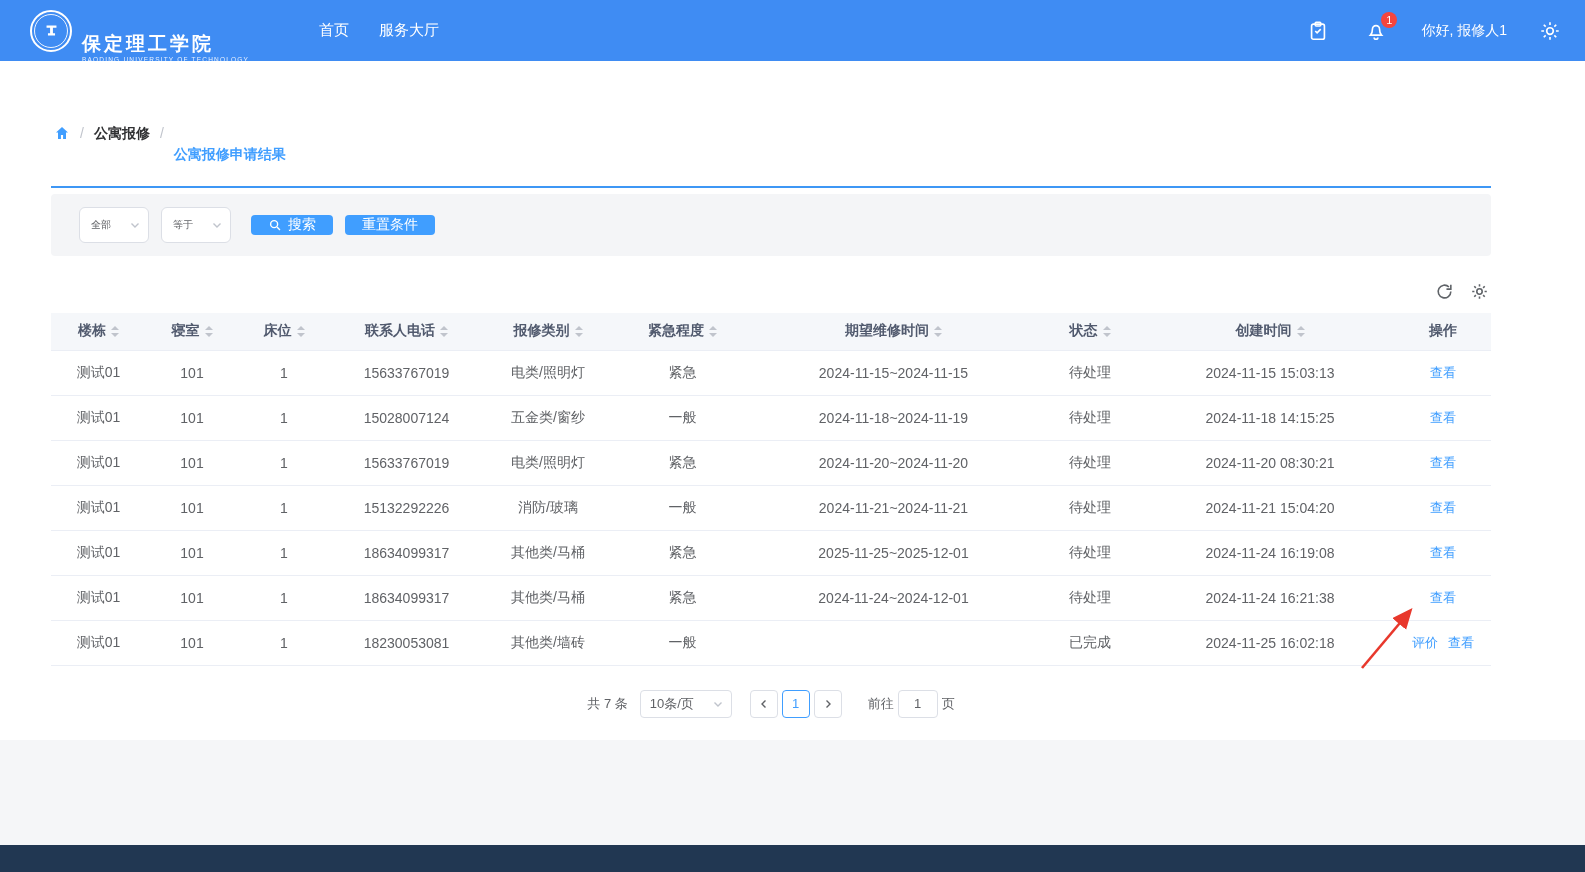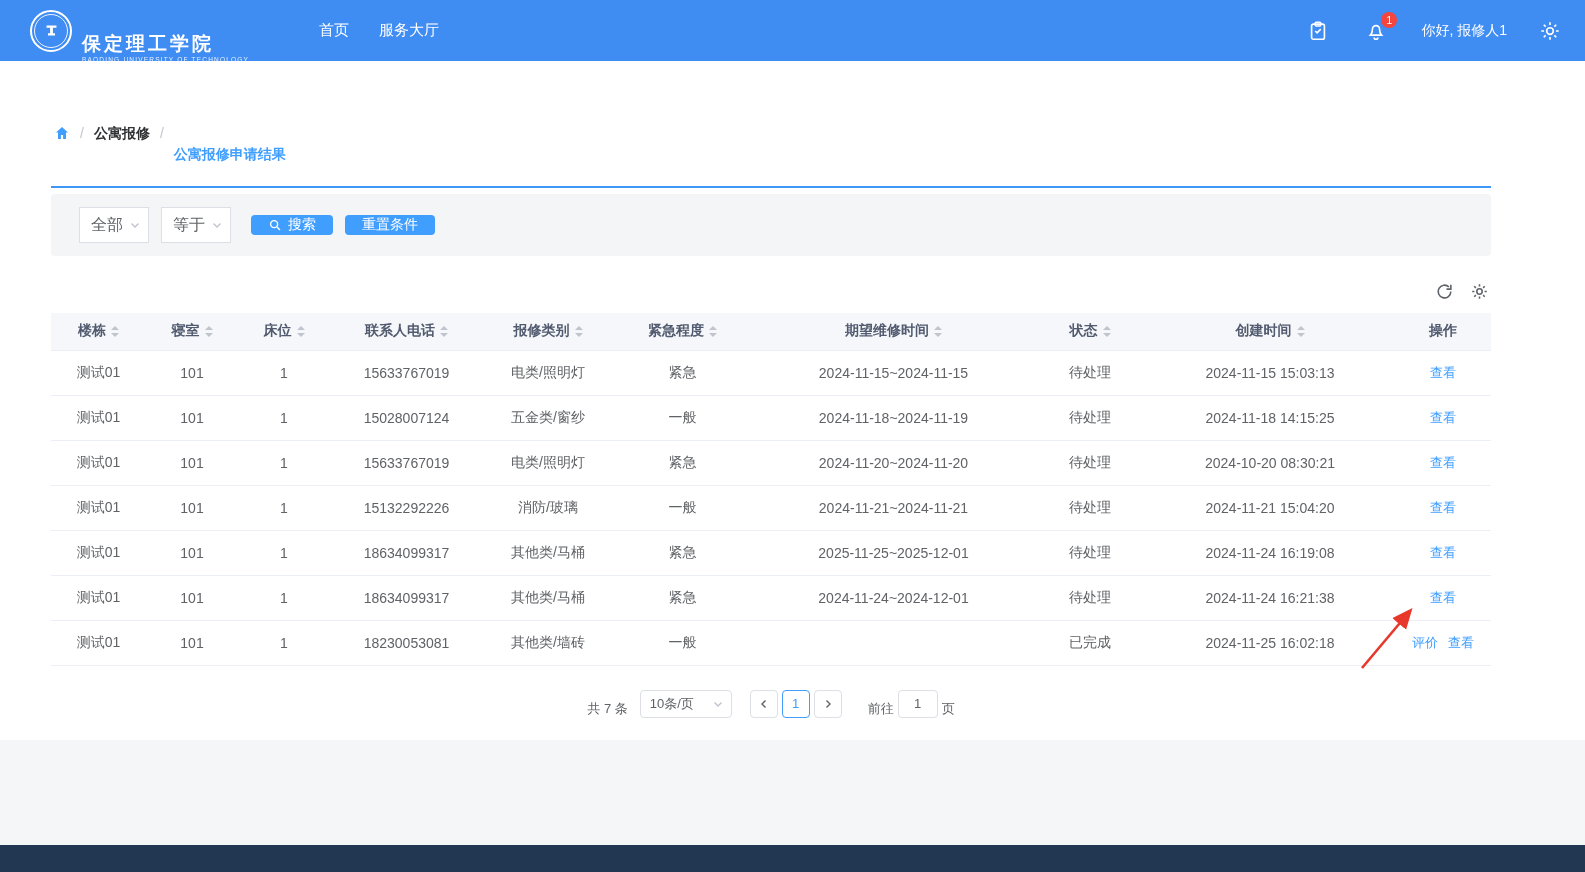--- a/index.html
+++ b/index.html
@@ -31,23 +31,23 @@
   main { background:#fff; padding:0 94px 22px 51px; }
   .breadcrumb-section { padding:40px 3px 22px; border-bottom:2px solid #3e97f5; display:flex; align-items:center;
                         gap:10px; font-size:14px; line-height:20px; }
   .home-icon { width:16px; height:16px; cursor:pointer; }
   .bc-sep { color:#c0c4cc; }
   .crumb { color:#303133; font-weight:bold; cursor:pointer; text-decoration:none; }
   .crumb.current { color:#409eff;margin-top:43px; }
 
   .filter-bar { margin-top:6px; background:#f4f5f7; border-radius:4px; padding:13px 28px;
                 display:flex; align-items:center; gap:12px; }
-  .pseudo-select { height:36px; width:70px; background:#fff; border:1px solid #dcdfe6; border-radius:0;
+  .pseudo-select { height:36px; width:70px; background:#fff; border:1px solid #dcdfe6; border-radius:6px;
                    display:flex; align-items:center; justify-content:space-between; padding:0 7px 0 11px;
-                   color:#606266; font-size:16px; cursor:pointer; flex-shrink:0; }
+                   color:#606266; font-size:10px; cursor:pointer; flex-shrink:0; }
   .filter-input { height:36px; width:530px; border:1px solid #dcdfe6; border-radius:4px; padding:0 13px;
                   font-size:14px; color:#606266; outline:none; background:#fff; }
   .filter-input::placeholder { color:#c0c4cc; }
   .btn { height:20px; border:none; border-radius:4px; background:#409eff; color:#fff; font-size:14px;
          padding:0 17px; display:inline-flex; align-items:center; gap:6px; cursor:pointer; white-space:nowrap; }
   .btn-search { margin-left:8px; }
 
   .crud-toolbar { display:flex; justify-content:flex-end; align-items:center; gap:16px; margin:26px 2px 12px 0; }
   .crud-icon { width:19px; height:19px; cursor:pointer; }
   .crud-icon svg { display:block; }
@@ -57,21 +57,21 @@
              border-bottom:1px solid #ebeef5; text-align:center; white-space:nowrap; cursor:pointer; }
   tbody td { height:45px; text-align:center; border-bottom:1px solid #ebeef5; background:#fff; white-space:nowrap;
              overflow:hidden; text-overflow:ellipsis; }
   .th-label { vertical-align:middle; }
   .sort-carets { display:inline-flex; flex-direction:column; margin-left:5px; vertical-align:middle; }
   .caret { width:0; height:0; border:4px solid transparent; display:block; }
   .caret.up { border-bottom-color:#c0c4cc; border-top-width:0; margin-bottom:3px; }
   .caret.down { border-top-color:#c0c4cc; border-bottom-width:0; }
   .action-link { color:#409eff; font-size:13px; text-decoration:none; cursor:pointer; margin:0 5px; }
 
-  .pagination { display:flex; align-items:flex-end; justify-content:center; gap:4px; margin-top:24px;
+  .pagination { display:flex; align-items:center; justify-content:center; gap:4px; margin-top:24px;
                 font-size:13px; color:#606266; }
   .total-count { margin-right:8px; }
   .page-size-select { height:28px; min-width:92px; background:#fff; border:1px solid #dcdfe6; border-radius:4px;
                       display:flex; align-items:center; justify-content:space-between; padding:0 7px 0 9px;
                       cursor:pointer; color:#606266; margin-right:14px; }
   .pager-btn { width:28px; height:28px; background:#fff; border:1px solid #dcdfe6; border-radius:4px;
                display:flex; align-items:center; justify-content:center; cursor:pointer; }
   .pager-num { width:28px; height:28px; background:#fff; border:1px solid #dcdfe6; border-radius:4px;
                display:flex; align-items:center; justify-content:center; cursor:pointer; font-size:13px; }
   .pager-num.active { border-color:#409eff; color:#409eff; }
@@ -264,21 +264,21 @@
           </tr>
           <tr>
             <td>测试01</td>
             <td>101</td>
             <td>1</td>
             <td>15633767019</td>
             <td>电类/照明灯</td>
             <td>紧急</td>
             <td>2024-11-20~2024-11-20</td>
             <td>待处理</td>
-            <td>2024-10-20 08:30:21</td>
+            <td>2024-11-20 08:30:21</td>
             <td><a class="action-link">查看</a></td>
           </tr>
           <tr>
             <td>测试01</td>
             <td>101</td>
             <td>1</td>
             <td>15132292226</td>
             <td>消防/玻璃</td>
             <td>一般</td>
             <td>2024-11-21~2024-11-21</td>

